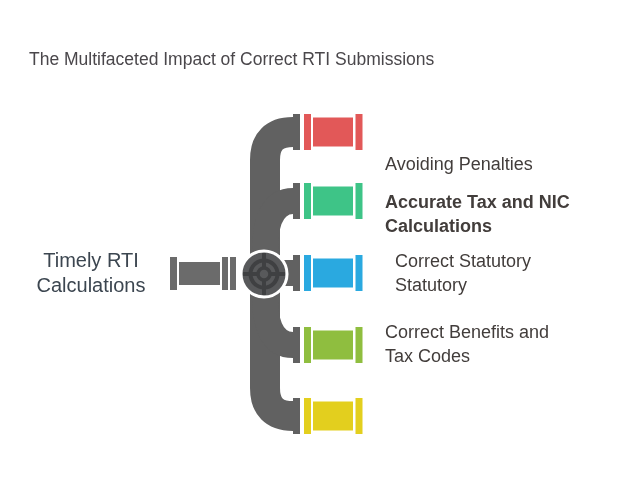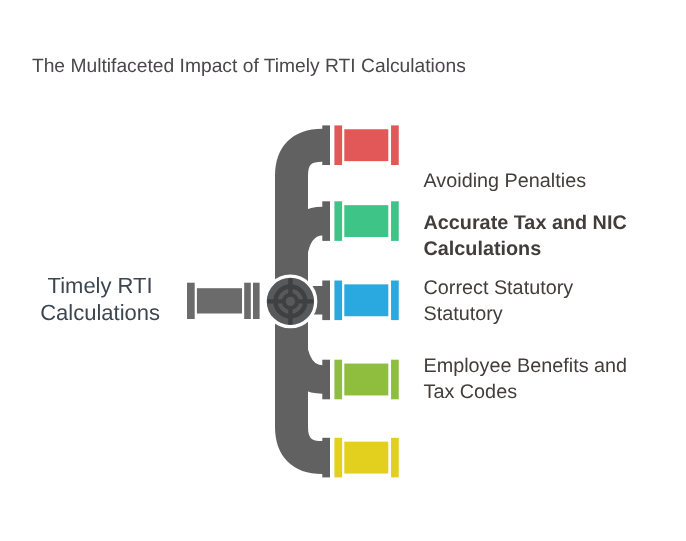--- a/index.html
+++ b/index.html
@@ -42,21 +42,21 @@
   .branch-label {
     position: absolute;
     left: 385px;
     font-size: 18px;
     line-height: 24px;
     color: #423d3b;
     white-space: nowrap;
   }
   .branch-label-1 { top: 120px; margin-top: 32px; }
   .branch-label-2 { top: 190px; font-weight: bold; }
-  .branch-label-3 { top: 249px; }
+  .branch-label-3 { top: 249px; margin-left: 10px; }
   .branch-label-4 { top: 320px; }
   .branch-label-5 { top: 392px; }
 </style>
 </head>
 <body>
 
 <div class="canvas">
 
   <svg class="diagram-svg" width="624" height="492" viewBox="0 0 624 492">
 
@@ -118,21 +118,21 @@
         <circle cx="264" cy="274" r="13.5"></circle>
         <line x1="264" y1="253" x2="264" y2="295"></line>
         <line x1="243" y1="274" x2="285" y2="274"></line>
       </g>
       <g fill="#58595b">
         <circle cx="264" cy="274" r="6" stroke-width="3.5" stroke="#3f4042"></circle>
       </g>
     </g>
   </svg>
 
-  <div class="title">The Multifaceted Impact of Timely RTI Calculations</div>
+  <div class="title">The Multifaceted Impact of Correct RTI Submissions</div>
 
   <div class="center-label">
     <div>Timely RTI</div>
     <div>Calculations</div>
   </div>
 
   <div class="branch-label branch-label-1">
     <div>Avoiding Penalties</div>
     <div></div>
   </div>
@@ -141,18 +141,18 @@
     <div>Accurate Tax and NIC</div>
     <div>Calculations</div>
   </div>
 
   <div class="branch-label branch-label-3">
     <div>Correct Statutory</div>
     <div>Statutory</div>
   </div>
 
   <div class="branch-label branch-label-4">
-    <div>Employee Benefits and</div>
+    <div>Correct Benefits and</div>
     <div>Tax Codes</div>
   </div>
 
 
 </div>
 
 </body></html>

